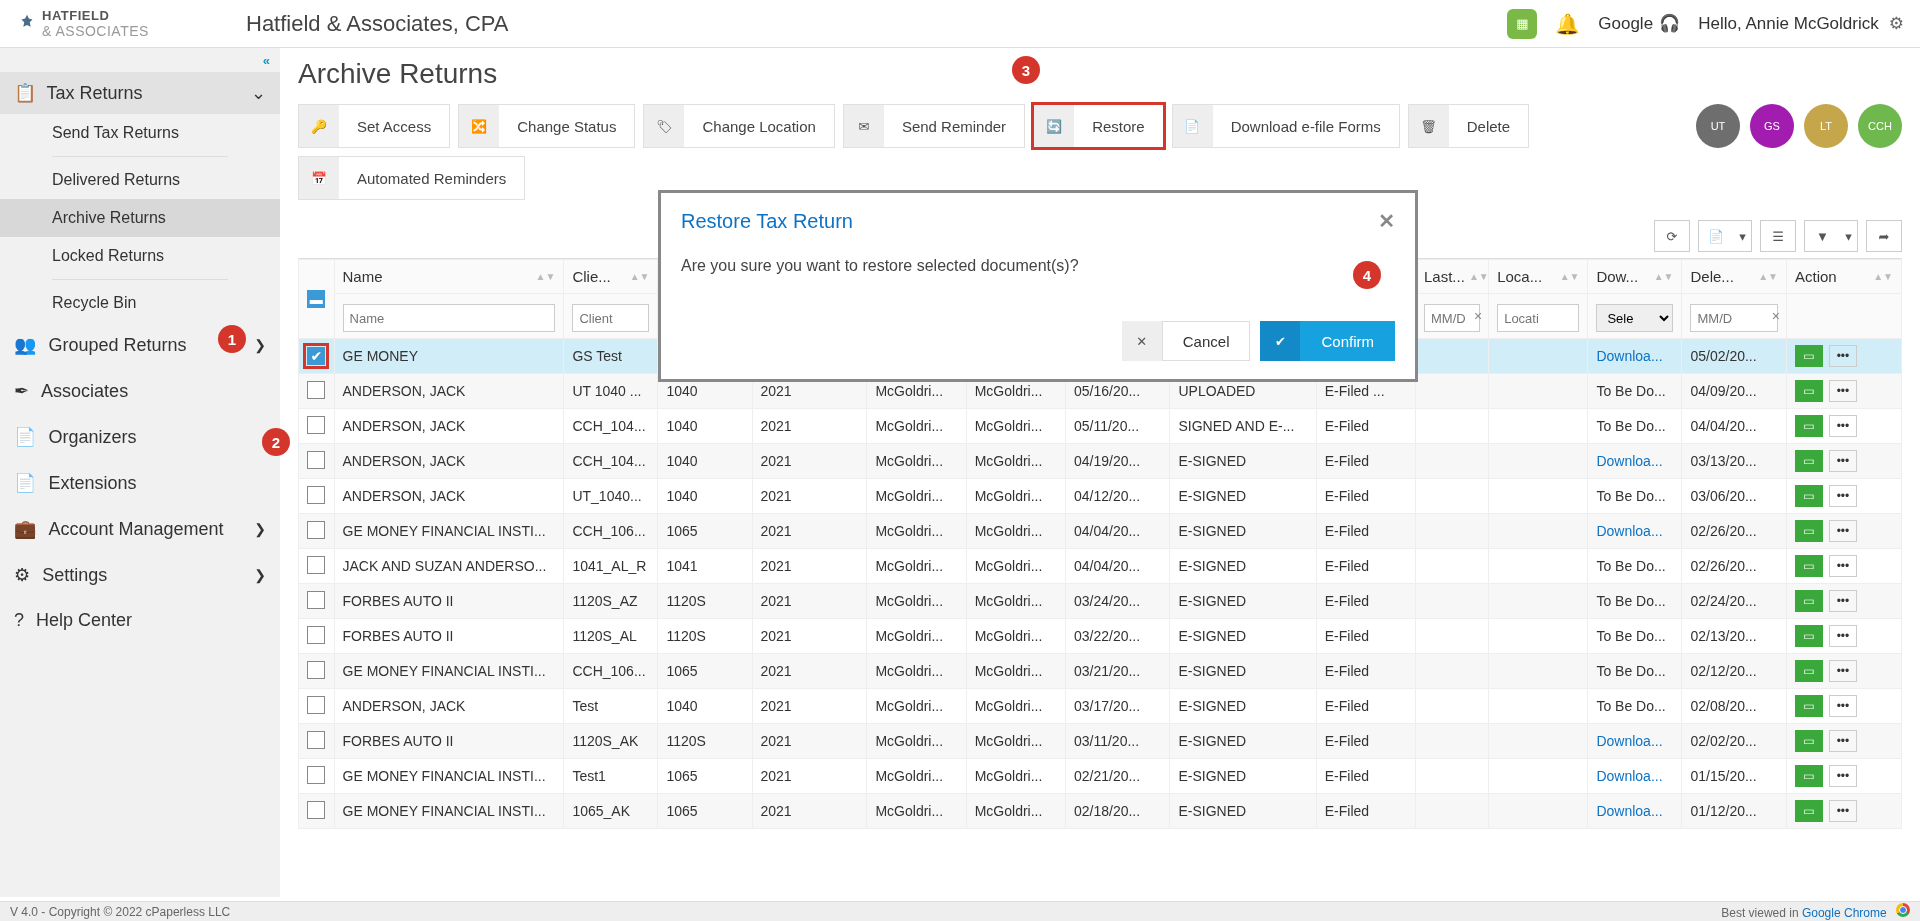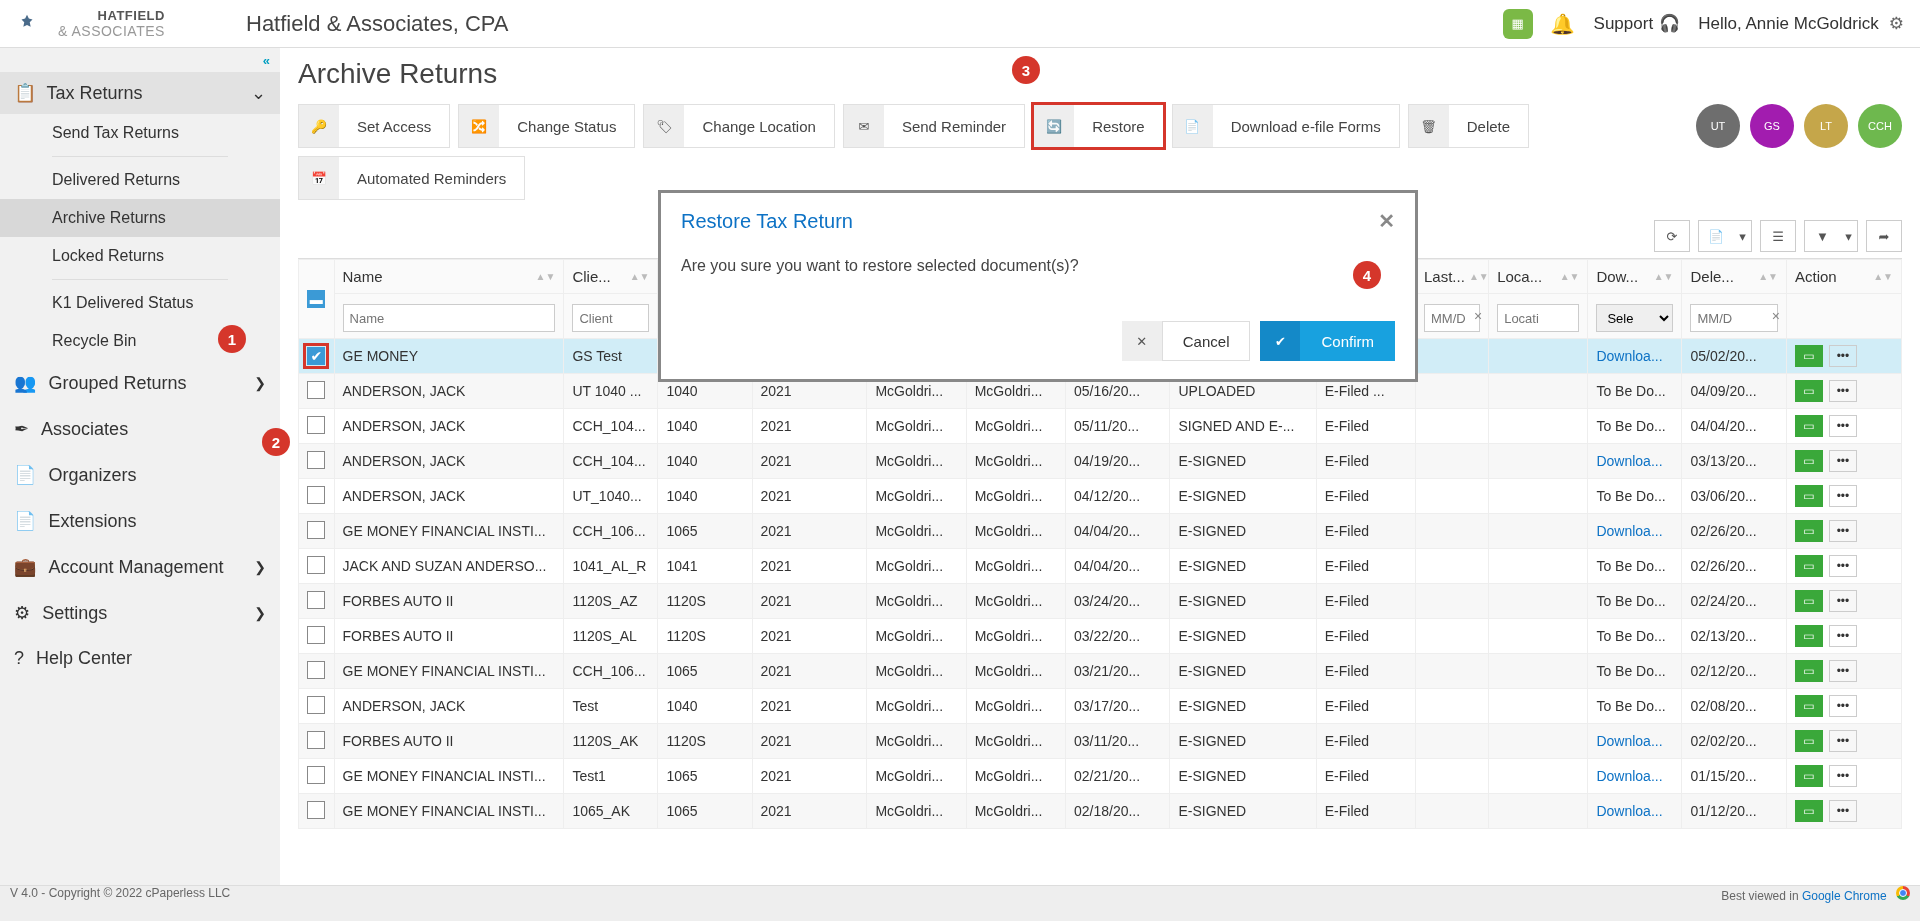--- a/index.html
+++ b/index.html
@@ -1,19 +1,19 @@
 <!DOCTYPE html>
 <html><head>
 <meta charset="utf-8">
 <style>
 * { box-sizing: border-box; margin: 0; padding: 0; }
 body { font-family: 'Segoe UI', Arial, sans-serif; font-size: 13px; color: #333; background: #fff; width: 1920px; height: 921px; overflow: hidden; }
 
 .header { display: flex; align-items: center; height: 48px; border-bottom: 1px solid #ddd; padding: 0 16px; }
-.logo { display: flex; align-items: center; gap: 20px; width: 220px; text-align: right; }
+.logo { display: flex; align-items: center; gap: 4px; width: 220px; }
 .logo-svg { width: 22px; height: 22px; }
 .logo-txt { font-weight: 700; color: #555; letter-spacing: 0.5px; }
 .subtxt { font-size: 14px; color: #999; letter-spacing: 0.5px; }
 .company { font-size: 22px; color: #444; margin-left: 10px; }
 .header-right { margin-left: auto; display: flex; align-items: center; gap: 18px; }
 .chip { width: 30px; height: 30px; border-radius: 6px; background: #7bb946; display: flex; align-items: center; justify-content: center; color: #fff; }
 .bell { font-size: 20px; }
 .support { display: flex; align-items: center; gap: 6px; font-size: 17px; }
 .hello { font-size: 17px; display: flex; align-items: center; gap: 10px; }
 .gear-icon { color: #666; }
@@ -70,21 +70,21 @@
 .modal-title { color: #0d72c5; font-size: 20px; font-weight: 400; }
 .modal-close { margin-left: auto; color: #888; font-size: 20px; font-weight: 700; }
 .modal-body { padding: 18px 20px 36px 20px; font-size: 16px; color: #444; }
 .modal-foot { display: flex; justify-content: flex-end; gap: 10px; padding: 10px 20px 18px 20px; }
 .mbtn { display: flex; align-items: center; height: 40px; }
 .mbtn .ibox { width: 40px; height: 100%; background: #eee; display: flex; align-items: center; justify-content: center; color: #555; }
 .mbtn .lbl { padding: 0 20px; display: flex; align-items: center; height: 100%; border: 1px solid #ddd; font-size: 15px; }
 .mbtn.primary .ibox { background: #1489c8; color: #fff; }
 .mbtn.primary .lbl { background: #18a1df; color: #fff; border-color: #18a1df; }
 
-.footer { position: absolute; bottom: 0; left: 0; right: 0; height: 36px; background: #eee; display: flex; padding: 0 10px; font-size: 12px; color: #666; border-top: 1px solid #ddd; }
+.footer { position: absolute; bottom: 0; left: 0; right: 0; height: 20px; background: #eee; display: flex; align-items: center; padding: 0 10px; font-size: 12px; color: #666; border-top: 1px solid #ddd; }
 .footer .right { margin-left: auto; }
 .chrome-dot { width: 14px; height: 14px; border-radius: 50%; background: conic-gradient(#e94335 0 120deg, #34a853 120deg 240deg, #fabb05 240deg 360deg); display: inline-block; margin-left: 6px; position: relative; }
 .chrome-dot::after { content: ''; position: absolute; inset: 3px; background: #4285f4; border-radius: 50%; border: 1px solid #fff; }
 </style>
 </head>
 <body>
 
 <div class="header">
   <div class="logo">
     <svg class="logo-svg" viewBox="0 0 24 24">
@@ -93,21 +93,21 @@
     <div>
       <div class="logo-txt">HATFIELD</div>
       <div class="subtxt">&amp; ASSOCIATES</div>
     </div>
   </div>
   <div class="company">Hatfield &amp; Associates, CPA</div>
   <div class="header-right">
     <div class="chip">▦</div>
     <div class="bell">🔔</div>
     <div class="support">
-      <span>Support</span>
+      <span>Google</span>
       <span>🎧</span>
     </div>
     <div class="hello">
       <span>Hello, Annie McGoldrick</span>
       <span class="gear-icon">⚙</span>
     </div>
   </div>
 </div>
 
 <div class="body">
@@ -118,21 +118,20 @@
       <span>Tax Returns</span>
       <span class="chev">⌄</span>
     </div>
     <div id="side-sub">
         <div class="side-item">Send Tax Returns</div>
         <div class="side-sep"></div>
         <div class="side-item">Delivered Returns</div>
         <div class="side-item selected">Archive Returns</div>
         <div class="side-item">Locked Returns</div>
         <div class="side-sep"></div>
-        <div class="side-item">K1 Delivered Status</div>
         <div class="side-item">Recycle Bin</div>
       </div>
     <div id="side-main">
         <div class="side-main">
           <span>👥</span>
           <span>Grouped Returns</span>
           <span class="chev">❯</span>
         </div>
         <div class="side-main">
           <span>✒</span>

